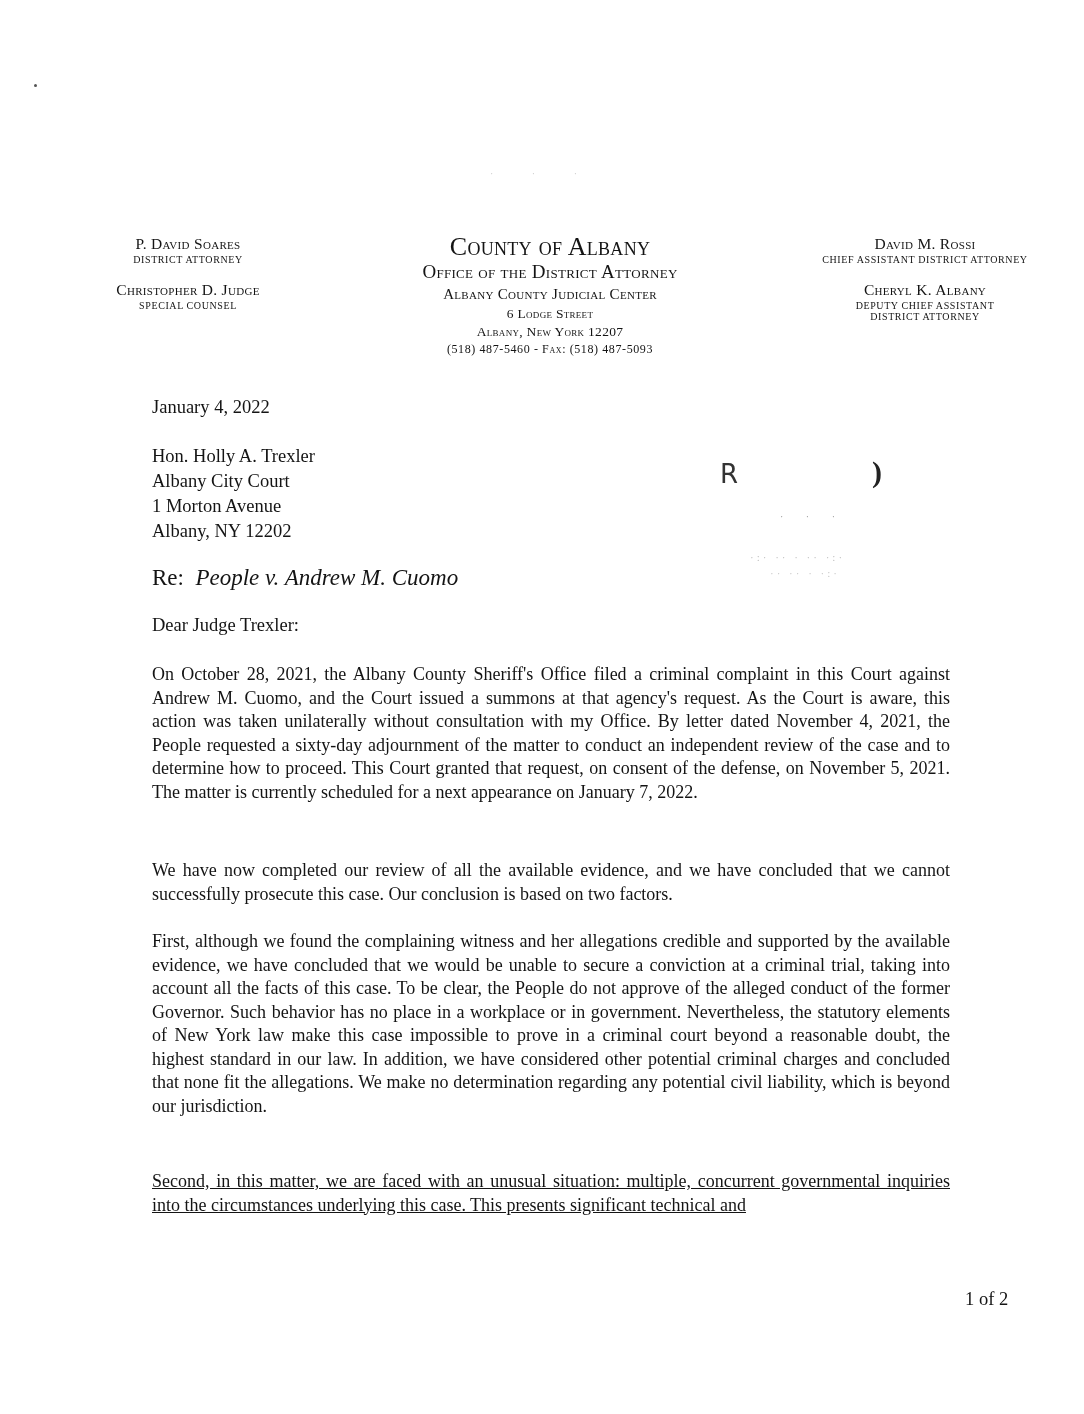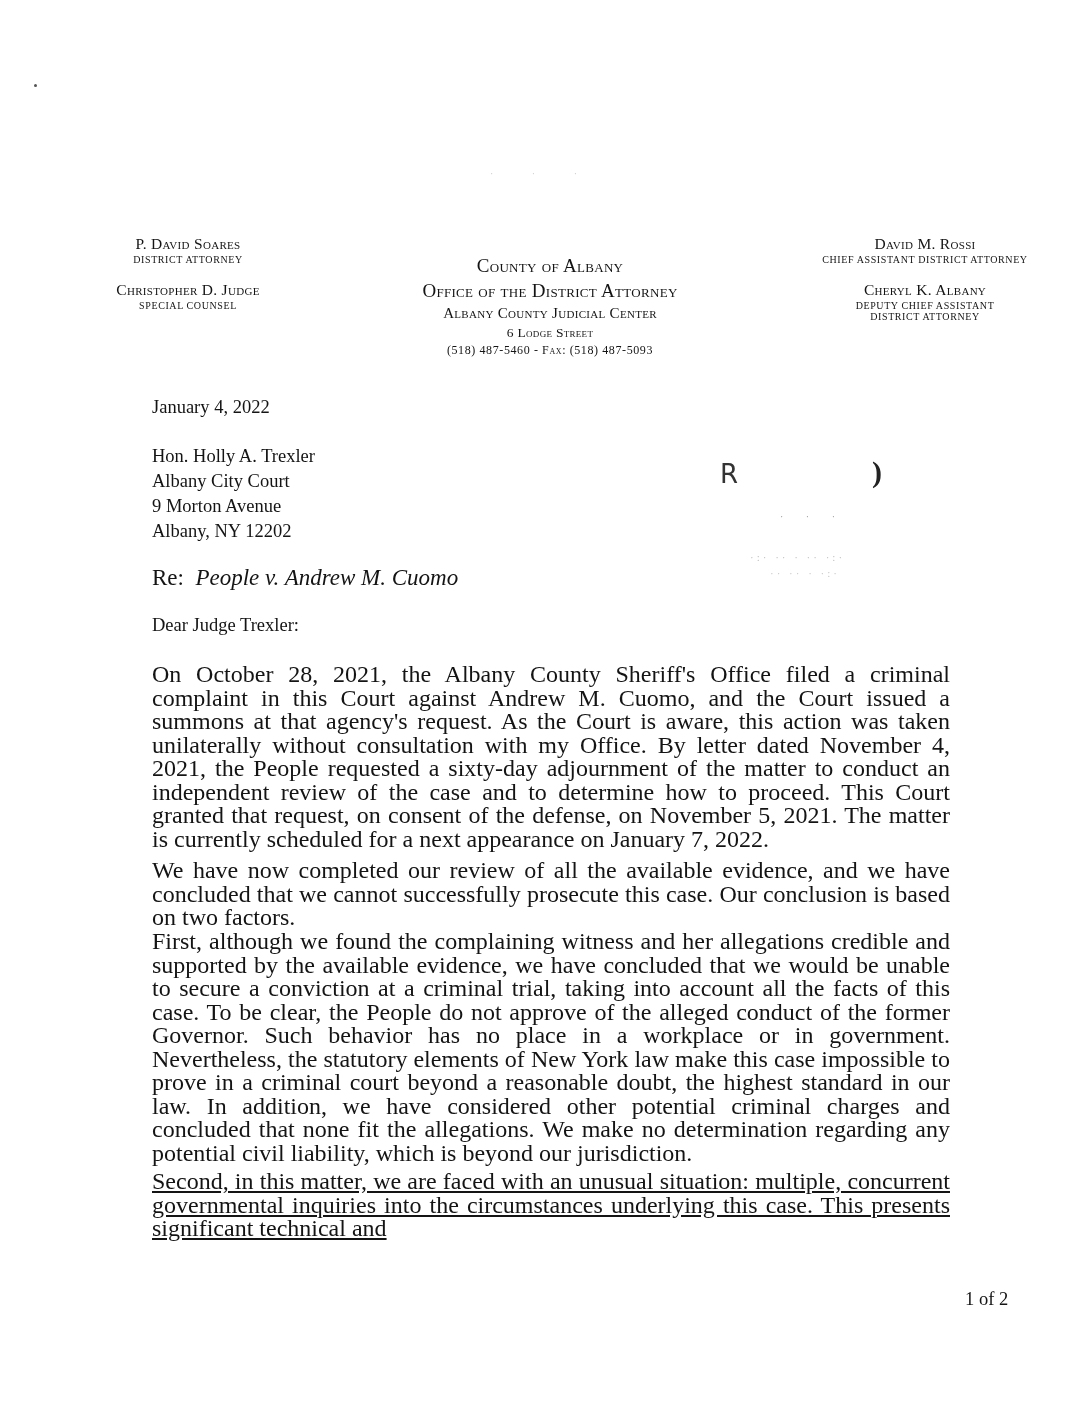--- a/index.html
+++ b/index.html
@@ -10,33 +10,33 @@
     .center { text-align: center; }
 
     
     .lh-left { left: 88px; top: 234px; width: 200px; }
     .lh-right { left: 800px; top: 234px; width: 250px; }
     .lh-name { font-size: 15.5px; line-height: 20px; white-space: nowrap; }
     .lh-role { font-size: 10px; line-height: 11px; text-transform: uppercase; letter-spacing: 0.6px; white-space: nowrap; }
     .lh-gap { height: 15px; }
 
     .lh-center { left: 330px; top: 234px; width: 440px; }
-    .lh-c1 { font-size: 19px; line-height: 26px; margin-top: 19px; }
+    .lh-c1 { font-size: 26px; line-height: 26px; }
     .lh-c2 { font-size: 19px; line-height: 24px; }
     .lh-c3 { font-size: 15px; line-height: 21px; }
     .lh-c4 { font-size: 13.5px; line-height: 18px; }
     .lh-c5 { font-size: 12px; line-height: 17px; letter-spacing: 0.6px; }
 
     .date { left: 152px; top: 397px; font-size: 18.5px; }
     .addr { left: 152px; top: 444px; font-size: 18.5px; line-height: 25px; }
     .re { left: 152px; top: 565px; font-size: 23px; }
     .re i { font-style: italic; }
     .salute { left: 152px; top: 615px; font-size: 18.5px; text-align: center; }
 
-    .body-text { left: 152px; width: 798px; font-size: 24px; line-height: 23.5px; text-align: justify; }
+    .body-text { left: 152px; width: 798px; font-size: 18px; line-height: 23.5px; text-align: justify; }
     .p1 { top: 663px; }
     .p2 { top: 859px; }
     .p3 { top: 930px; }
     .p4 { top: 1170px; text-decoration: underline; }
 
     .page-num { left: 965px; top: 1289px; font-size: 18.5px; }
 
     
     .stamp { left: 700px; top: 455px; width: 220px; height: 130px; }
     .stamp .r { left: 20px; top: 4px; font-size: 26px; color: #333; font-family: "DejaVu Sans", sans-serif; }
@@ -59,38 +59,39 @@
   <div class="lh-gap"></div>
   <div class="lh-name sc">Christopher D. Judge</div>
   <div class="lh-role">Special Counsel</div>
 </div>
 
 <div class="abs lh-center center">
   <div class="lh-c1 sc">County of Albany</div>
   <div class="lh-c2 sc">Office of the District Attorney</div>
   <div class="lh-c3 sc">Albany County Judicial Center</div>
   <div class="lh-c4 sc">6 Lodge Street</div>
+  <div class="lh-c4 sc">Albany, New York  12207</div>
   <div class="lh-c5 sc">(518) 487-5460 - Fax: (518) 487-5093</div>
 </div>
 
 <div class="abs lh-right center">
   <div class="lh-name sc">David M. Rossi</div>
   <div class="lh-role">Chief Assistant District Attorney</div>
   <div class="lh-gap"></div>
   <div class="lh-name sc">Cheryl K. Albany</div>
   <div class="lh-role">Deputy Chief Assistant</div>
   <div class="lh-role">District Attorney</div>
 </div>
 
 <div class="abs date">January 4, 2022</div>
 
 <div class="abs addr">
   <div>Hon. Holly A. Trexler</div>
   <div>Albany City Court</div>
-  <div>9 Morton Avenue</div>
+  <div>1 Morton Avenue</div>
   <div>Albany, NY 12202</div>
 </div>
 
 <div class="abs stamp">
   <span class="abs r">R</span>
   <span class="abs paren">)</span>
   <span class="abs dots1">· · ·</span>
   <span class="abs dots2">·:· ·· · ·· ·:·</span>
   <span class="abs dots3">·· ·· · ·:·</span>
 </div>

